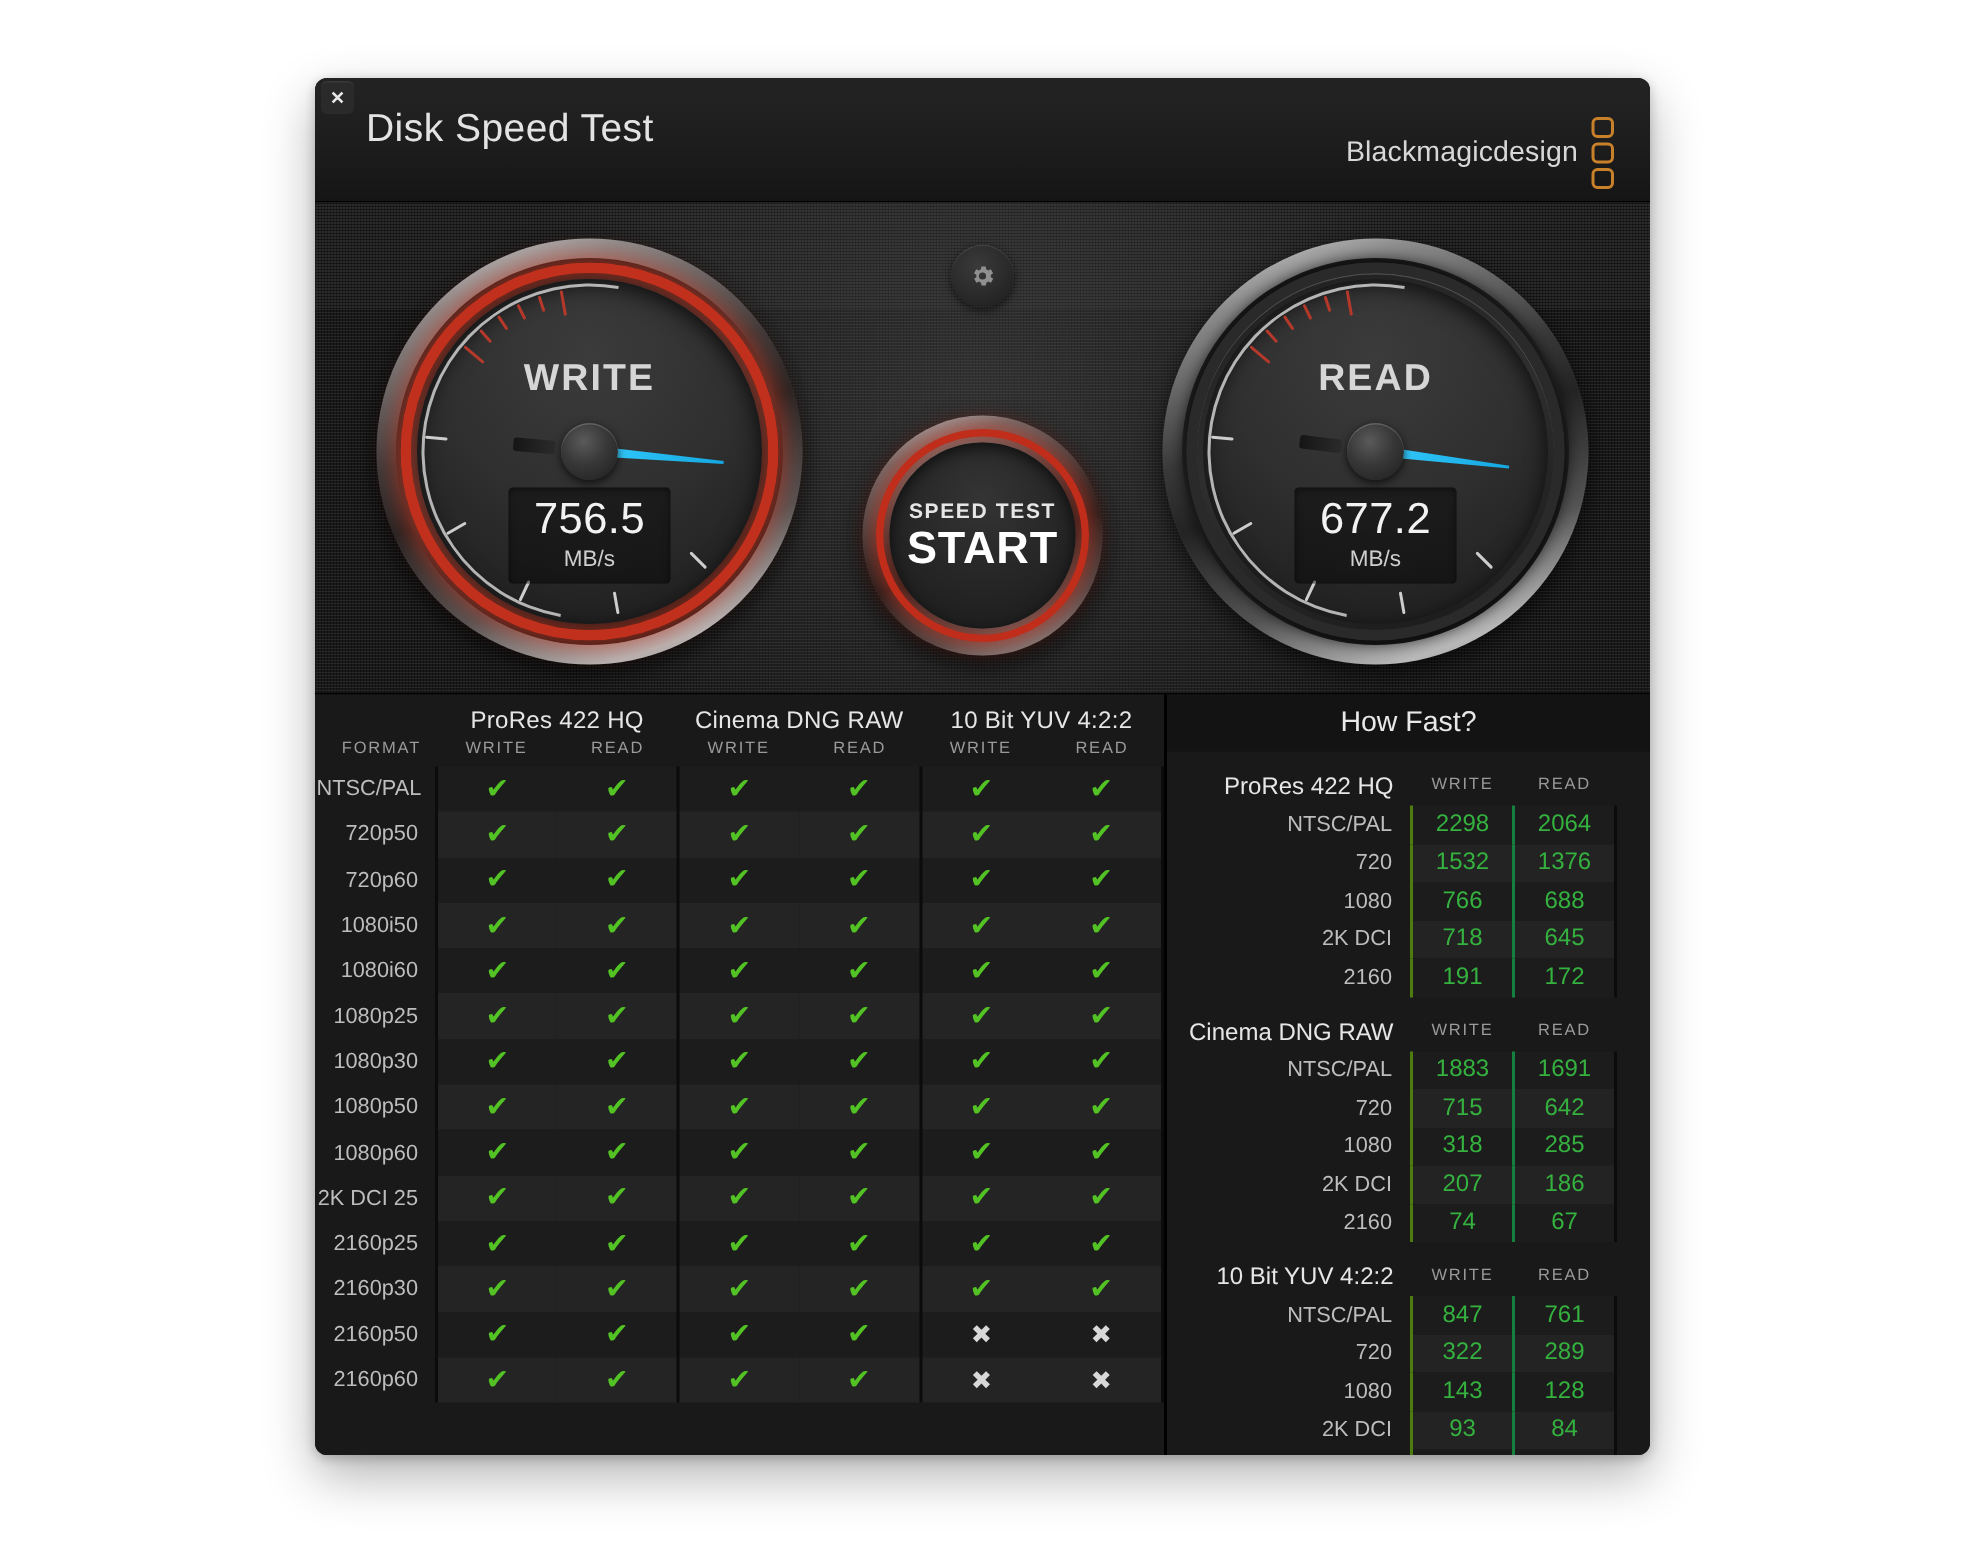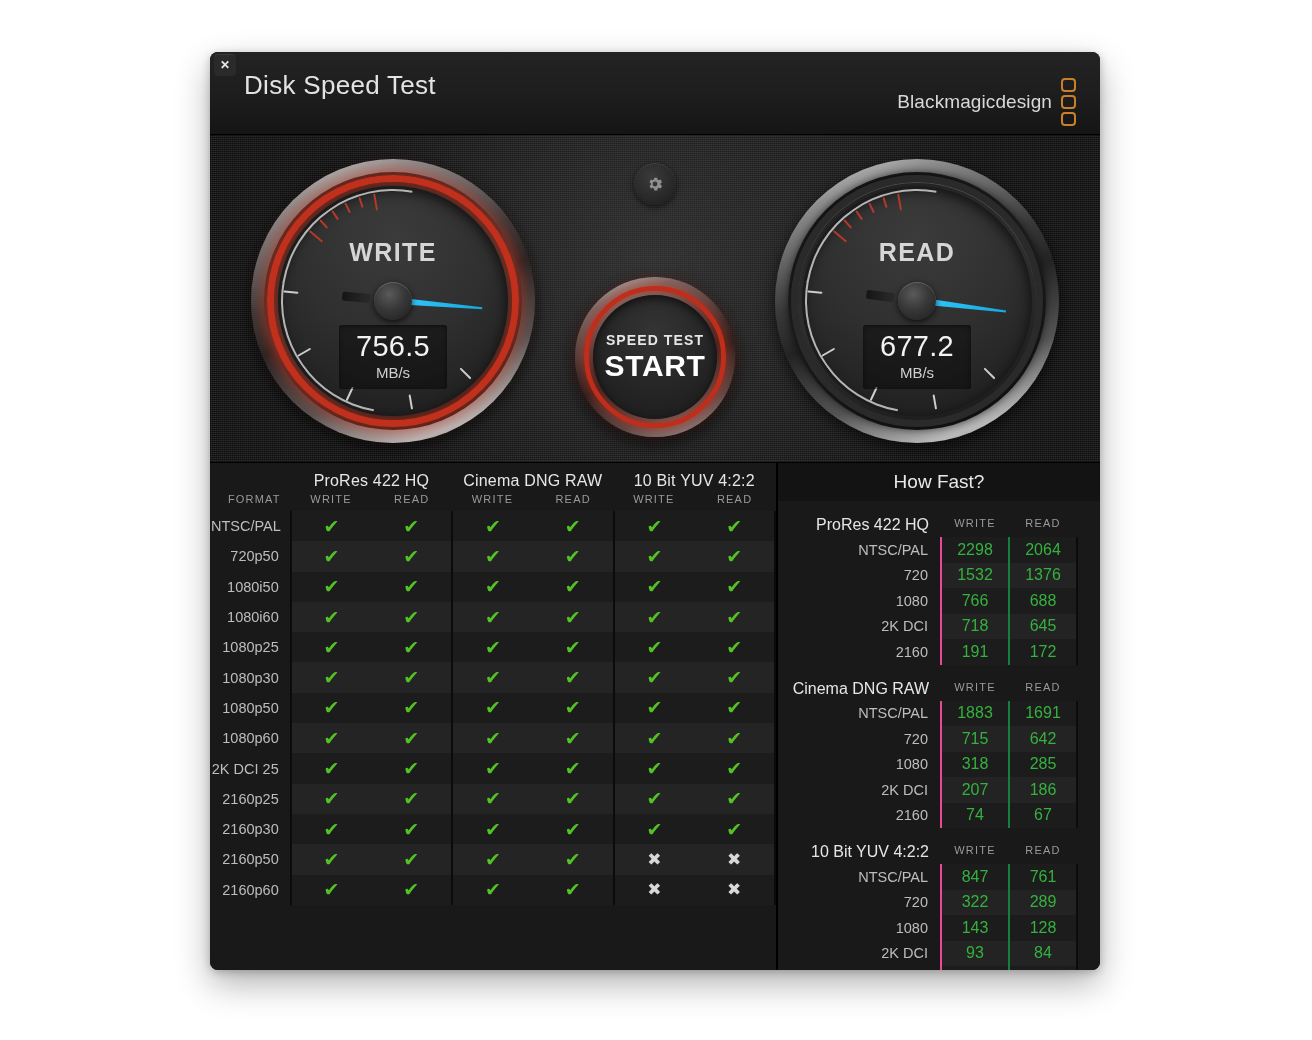--- a/index.html
+++ b/index.html
@@ -444,21 +444,21 @@
     padding-right: 12px;
   }
   .hftable td.hf-val {
     font-size: 16px;
     color: #35b13f;
     text-align: center;
     height: 23.5px;
   }
   .hftable tbody tr:nth-child(odd) td.hf-val { background: #1c1c1c; }
   .hftable tbody tr:nth-child(even) td.hf-val { background: #232323; }
-  td.hf-val.vstart { border-left: 2px solid #ec4899; }
+  td.hf-val.vstart { border-left: 2px solid #4d7c0f; }
   td.hf-val.vmid   { border-left: 2px solid #15803d; }
   td.hf-val.vend   { border-right: 2px solid #0b0b0b; }
 </style>
 </head>
 <body>
 
 <div id="app">
 
   <div class="close-btn">✕</div>
 
@@ -587,20 +587,29 @@
             <tr>
               <td class="fmt-cell">720p50</td>
               <td class="cell mark ok gstart">✔</td>
               <td class="cell mark ok">✔</td>
               <td class="cell mark ok gstart">✔</td>
               <td class="cell mark ok">✔</td>
               <td class="cell mark ok gstart">✔</td>
               <td class="cell mark ok gend">✔</td>
             </tr>
             <tr>
+              <td class="fmt-cell">720p60</td>
+              <td class="cell mark ok gstart">✔</td>
+              <td class="cell mark ok">✔</td>
+              <td class="cell mark ok gstart">✔</td>
+              <td class="cell mark ok">✔</td>
+              <td class="cell mark ok gstart">✔</td>
+              <td class="cell mark ok gend">✔</td>
+            </tr>
+            <tr>
               <td class="fmt-cell">1080i50</td>
               <td class="cell mark ok gstart">✔</td>
               <td class="cell mark ok">✔</td>
               <td class="cell mark ok gstart">✔</td>
               <td class="cell mark ok">✔</td>
               <td class="cell mark ok gstart">✔</td>
               <td class="cell mark ok gend">✔</td>
             </tr>
             <tr>
               <td class="fmt-cell">1080i60</td>

